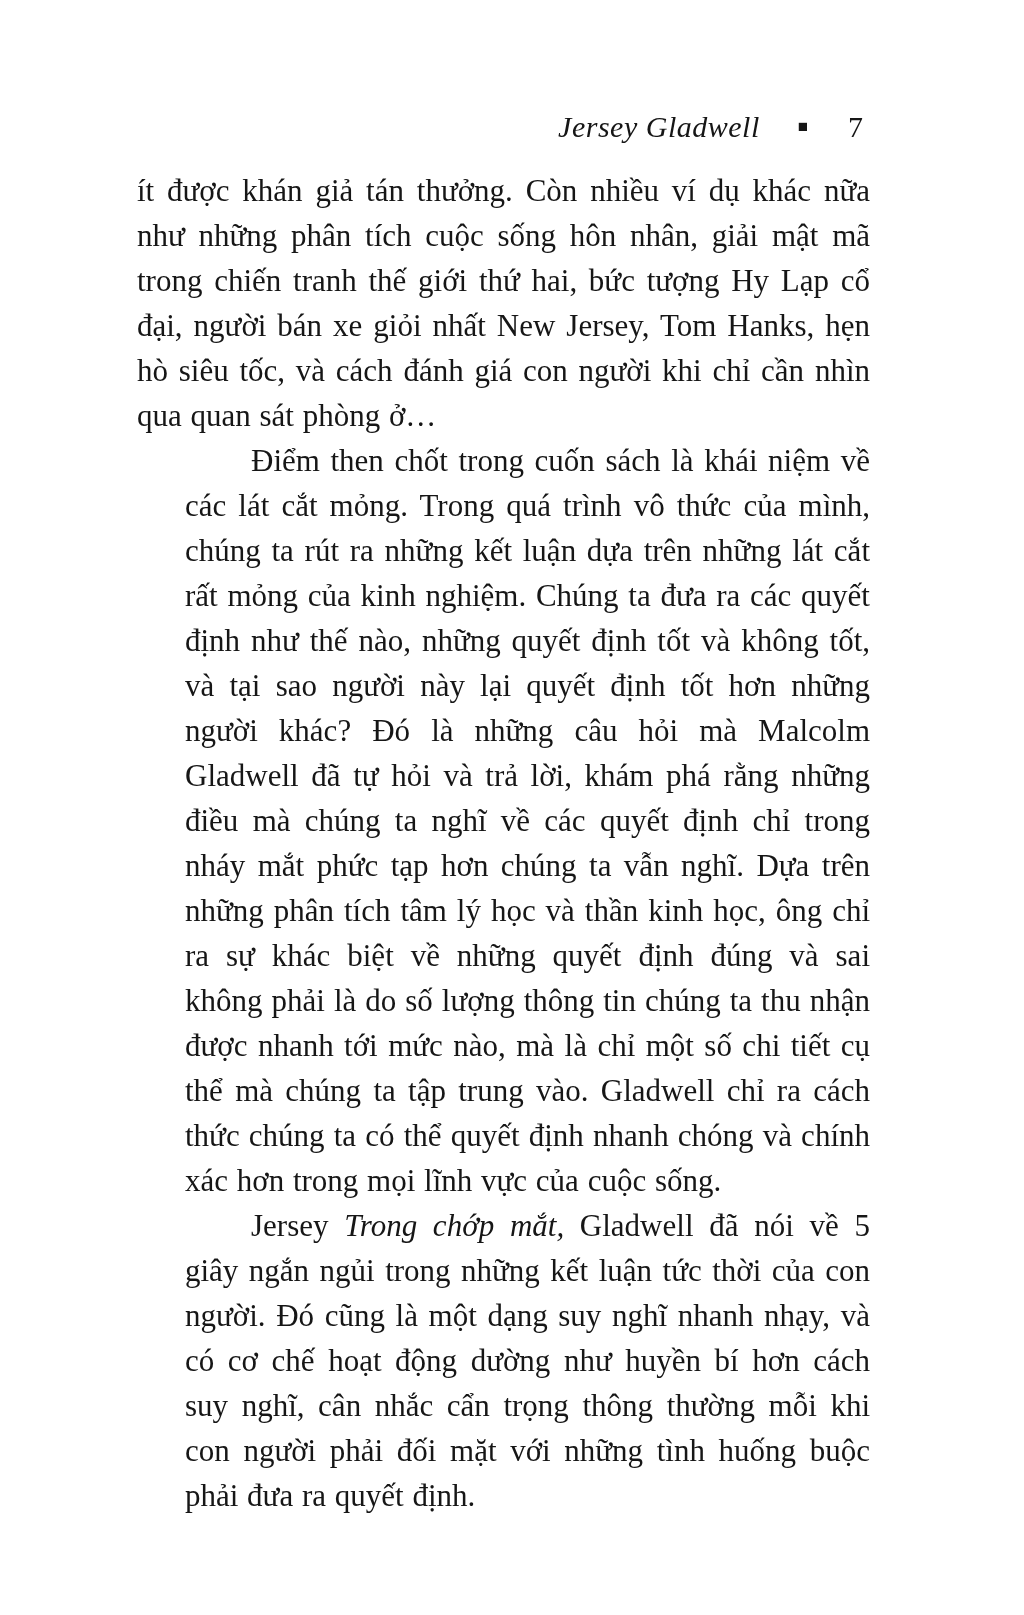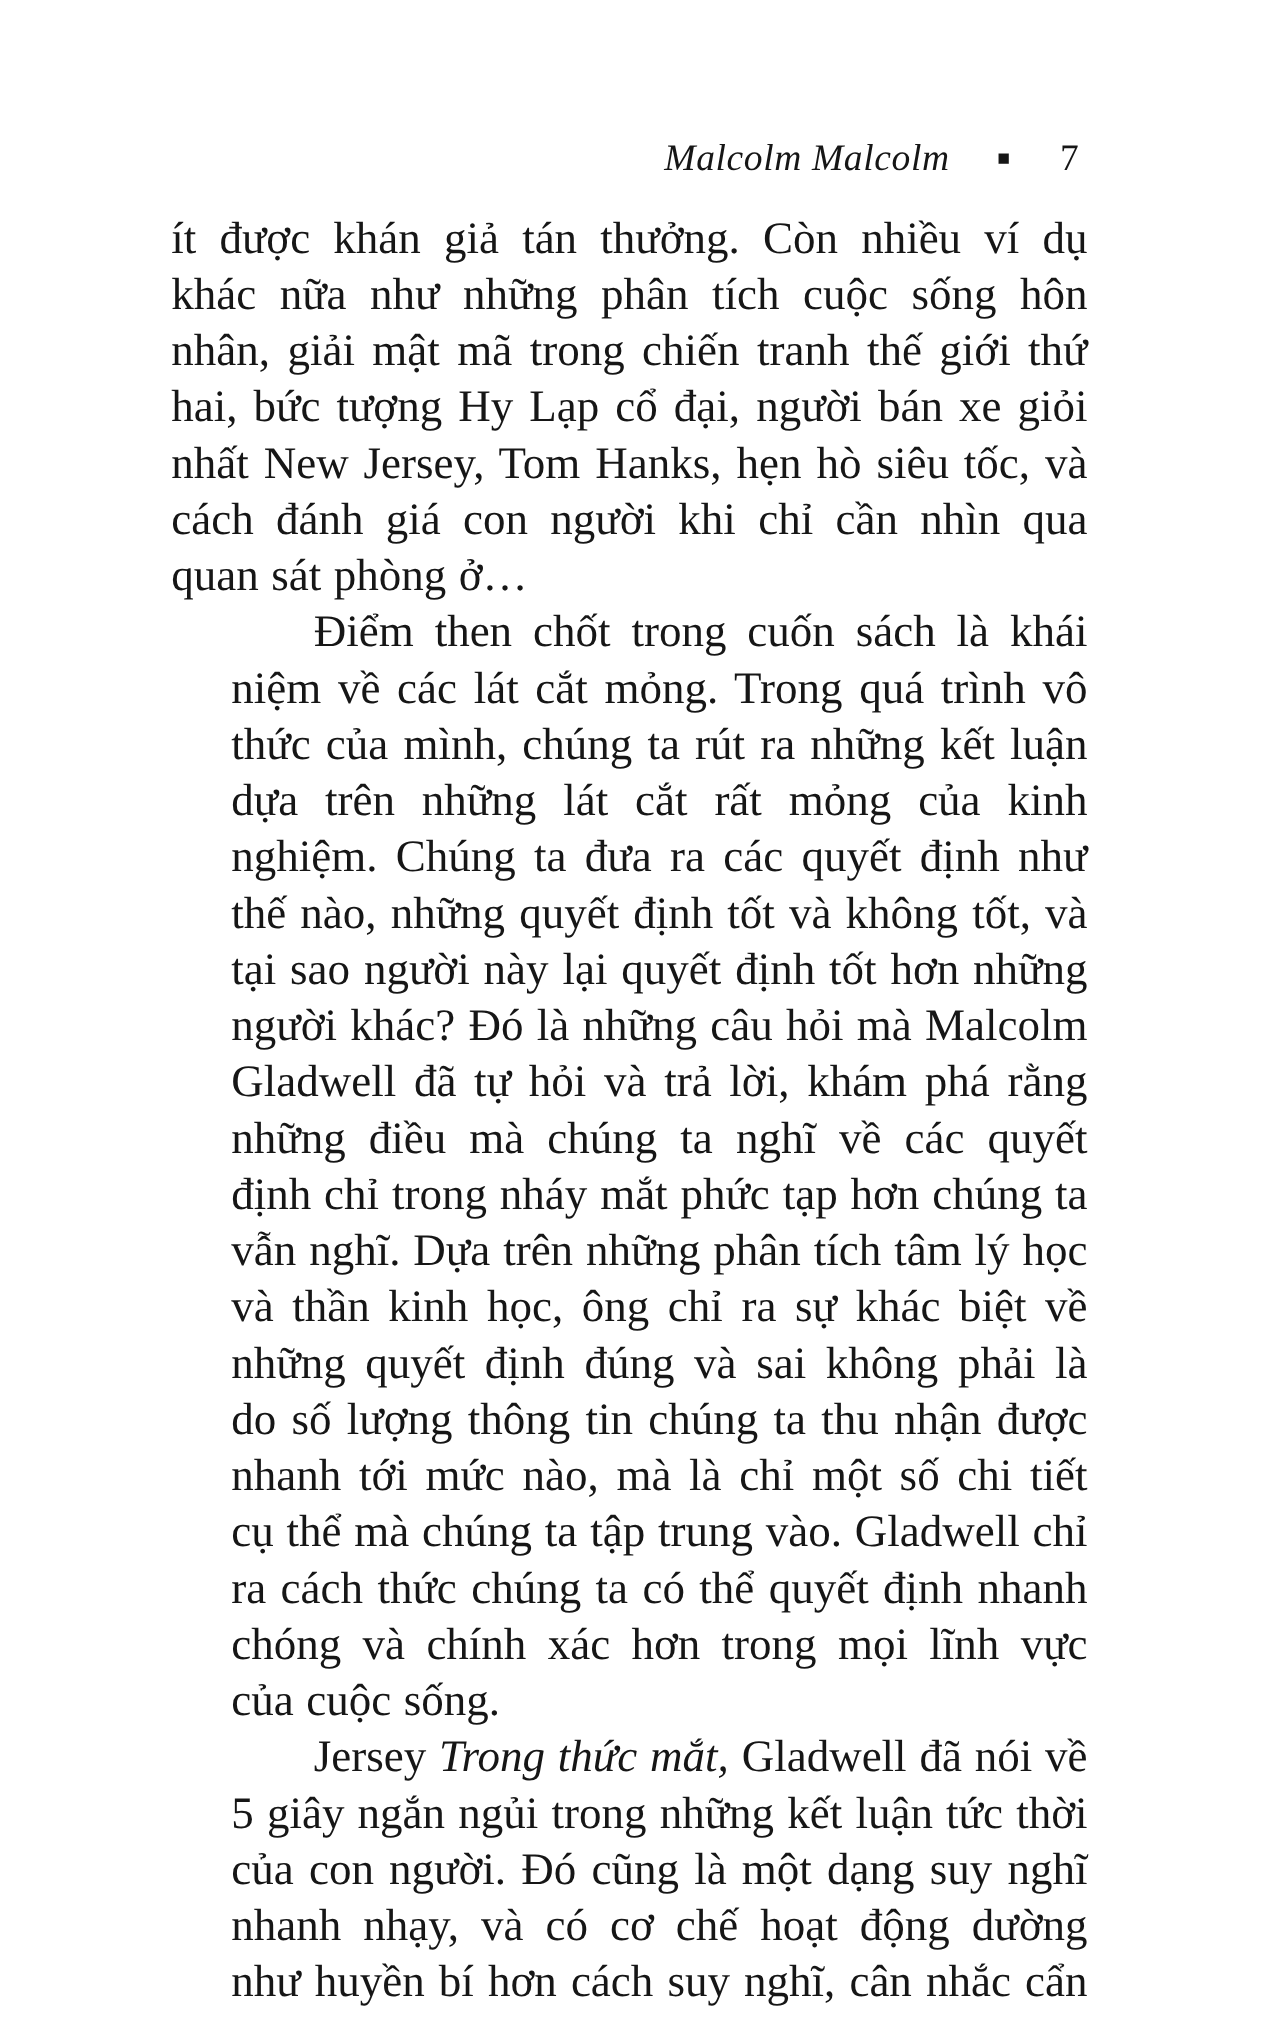--- a/index.html
+++ b/index.html
@@ -49,21 +49,21 @@
   }
 
   .body-text {
     position: absolute;
     top: 168px;
     left: 137px;
     width: 733px;
   }
 
   .body-text p {
-    font-size: 36px;
+    font-size: 31px;
     line-height: 45px;
     text-align: justify;
     text-justify: inter-word;
     word-spacing: 1px;
   }
 
   .body-text p.indent {
     text-indent: 66px;
     margin-left: 48px;
   }
@@ -71,26 +71,26 @@
   .body-text p em {
     font-style: italic;
   }
 </style>
 </head>
 <body>
 
 <div class="page">
 
   <div class="running-header">
-    <span class="running-title">Malcolm Malcolm</span>
+    <span class="running-title">Jersey Gladwell</span>
     <span class="square-bullet">■</span>
     <span class="page-number">7</span>
   </div>
 
   <div class="body-text">
     <p>ít được khán giả tán thưởng. Còn nhiều ví dụ khác nữa như những phân tích cuộc sống hôn nhân, giải mật mã trong chiến tranh thế giới thứ hai, bức tượng Hy Lạp cổ đại, người bán xe giỏi nhất New Jersey, Tom Hanks, hẹn hò siêu tốc, và cách đánh giá con người khi chỉ cần nhìn qua quan sát phòng ở…</p>
 
     <p class="indent">Điểm then chốt trong cuốn sách là khái niệm về các lát cắt mỏng. Trong quá trình vô thức của mình, chúng ta rút ra những kết luận dựa trên những lát cắt rất mỏng của kinh nghiệm. Chúng ta đưa ra các quyết định như thế nào, những quyết định tốt và không tốt, và tại sao người này lại quyết định tốt hơn những người khác? Đó là những câu hỏi mà Malcolm Gladwell đã tự hỏi và trả lời, khám phá rằng những điều mà chúng ta nghĩ về các quyết định chỉ trong nháy mắt phức tạp hơn chúng ta vẫn nghĩ. Dựa trên những phân tích tâm lý học và thần kinh học, ông chỉ ra sự khác biệt về những quyết định đúng và sai không phải là do số lượng thông tin chúng ta thu nhận được nhanh tới mức nào, mà là chỉ một số chi tiết cụ thể mà chúng ta tập trung vào. Gladwell chỉ ra cách thức chúng ta có thể quyết định nhanh chóng và chính xác hơn trong mọi lĩnh vực của cuộc sống.</p>
 
-    <p class="indent"><span>Jersey </span><em>Trong thức mắt,</em><span> Gladwell đã nói về 5 giây ngắn ngủi trong những kết luận tức thời của con người. Đó cũng là một dạng suy nghĩ nhanh nhạy, và có cơ chế hoạt động dường như huyền bí hơn cách suy nghĩ, cân nhắc cẩn trọng thông thường mỗi khi con người phải đối mặt với những tình huống buộc phải đưa ra quyết định.</span></p>
+    <p class="indent"><span>Jersey </span><em>Trong chớp mắt,</em><span> Gladwell đã nói về 5 giây ngắn ngủi trong những kết luận tức thời của con người. Đó cũng là một dạng suy nghĩ nhanh nhạy, và có cơ chế hoạt động dường như huyền bí hơn cách suy nghĩ, cân nhắc cẩn trọng thông thường mỗi khi con người phải đối mặt với những tình huống buộc phải đưa ra quyết định.</span></p>
   </div>
 
 </div>
 
 </body></html>

